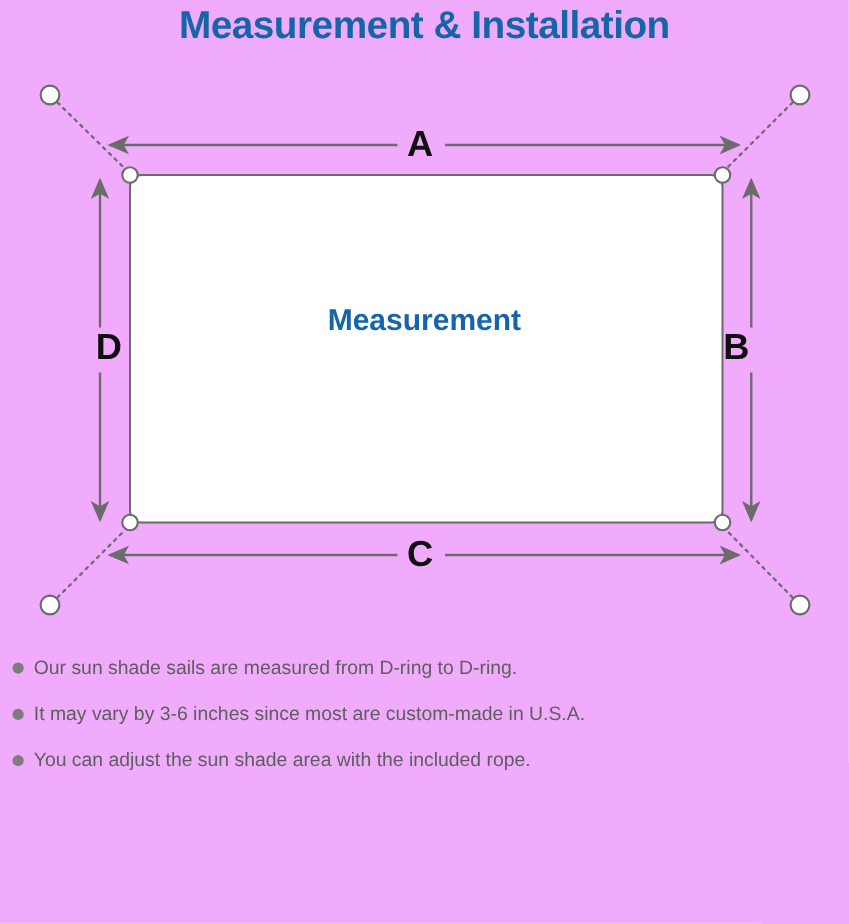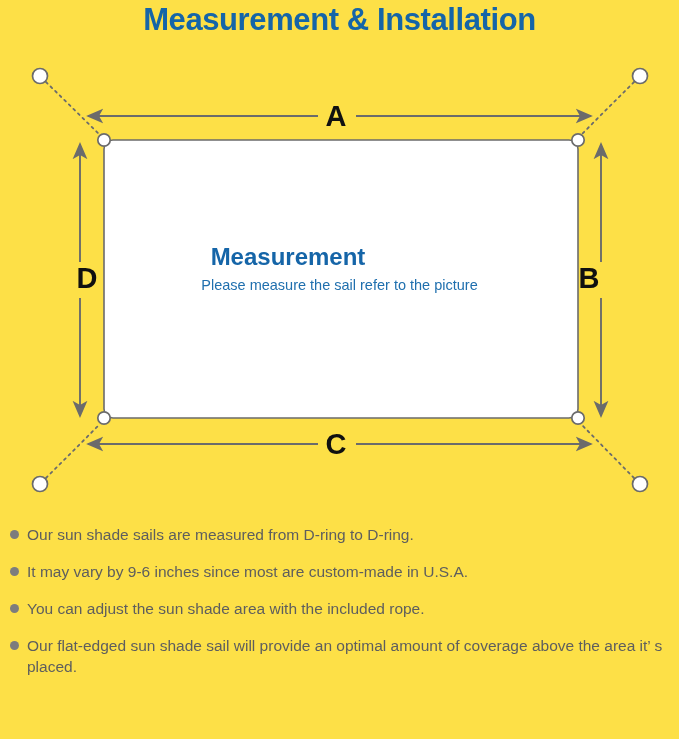--- a/index.html
+++ b/index.html
@@ -12,21 +12,21 @@
     height: 739px;
     position: relative;
     font-family: "Liberation Sans", sans-serif;
     overflow: hidden;
   }
 
   #page {
     position: relative;
     width: 679px;
     height: 739px;
-    background: #fde047;
+    background: #f0abfc;
   }
 
   
   .title {
     position: absolute;
     left: 0;
     top: 0;
     width: 679px;
     text-align: center;
     font-family: "Liberation Sans", sans-serif;
@@ -49,21 +49,21 @@
   }
   .diagram svg {
     display: block;
   }
 
   
   .sail-title {
     position: absolute;
     left: 0;
     top: 196px;
-    width: 576px;
+    width: 679px;
     text-align: center;
     font-size: 24px;
     font-weight: bold;
     color: #1565a8;
     line-height: 30px;
     white-space: nowrap;
   }
   .sail-sub {
     position: absolute;
     left: 0;
@@ -163,40 +163,35 @@
       <line x1="356" y1="398" x2="591" y2="398" stroke="#6b6b6b" stroke-width="1.9" marker-end="url(#arrHead)"></line>
 
       <line x1="80" y1="216" x2="80" y2="98" stroke="#6b6b6b" stroke-width="1.9" marker-end="url(#arrHead)"></line>
       <line x1="80" y1="252" x2="80" y2="370" stroke="#6b6b6b" stroke-width="1.9" marker-end="url(#arrHead)"></line>
 
       <line x1="601" y1="216" x2="601" y2="98" stroke="#6b6b6b" stroke-width="1.9" marker-end="url(#arrHead)"></line>
       <line x1="601" y1="252" x2="601" y2="370" stroke="#6b6b6b" stroke-width="1.9" marker-end="url(#arrHead)"></line>
     </svg>
 
     <div class="sail-title">Measurement</div>
-    <div class="sail-sub">Please measure the sail refer to the picture</div>
 
     <div class="dim-letter dim-a">A</div>
     <div class="dim-letter dim-b">B</div>
     <div class="dim-letter dim-c">C</div>
     <div class="dim-letter dim-d">D</div>
   </div>
 
   <div class="notes">
     <div class="note-row">
       <span class="note-bullet"></span>
       <span class="note-text">Our sun shade sails are measured from D-ring to D-ring.</span>
     </div>
     <div class="note-row">
       <span class="note-bullet"></span>
-      <span class="note-text">It may vary by 9-6 inches since most are custom-made in U.S.A.</span>
+      <span class="note-text">It may vary by 3-6 inches since most are custom-made in U.S.A.</span>
     </div>
     <div class="note-row">
       <span class="note-bullet"></span>
       <span class="note-text">You can adjust the sun shade area with the included rope.</span>
-    </div>
-    <div class="note-row">
-      <span class="note-bullet"></span>
-      <span class="note-text">Our flat-edged sun shade sail will provide an optimal amount of coverage above the area it’ s placed.</span>
     </div>
   </div>
 
 </div>
 
 </body></html>

